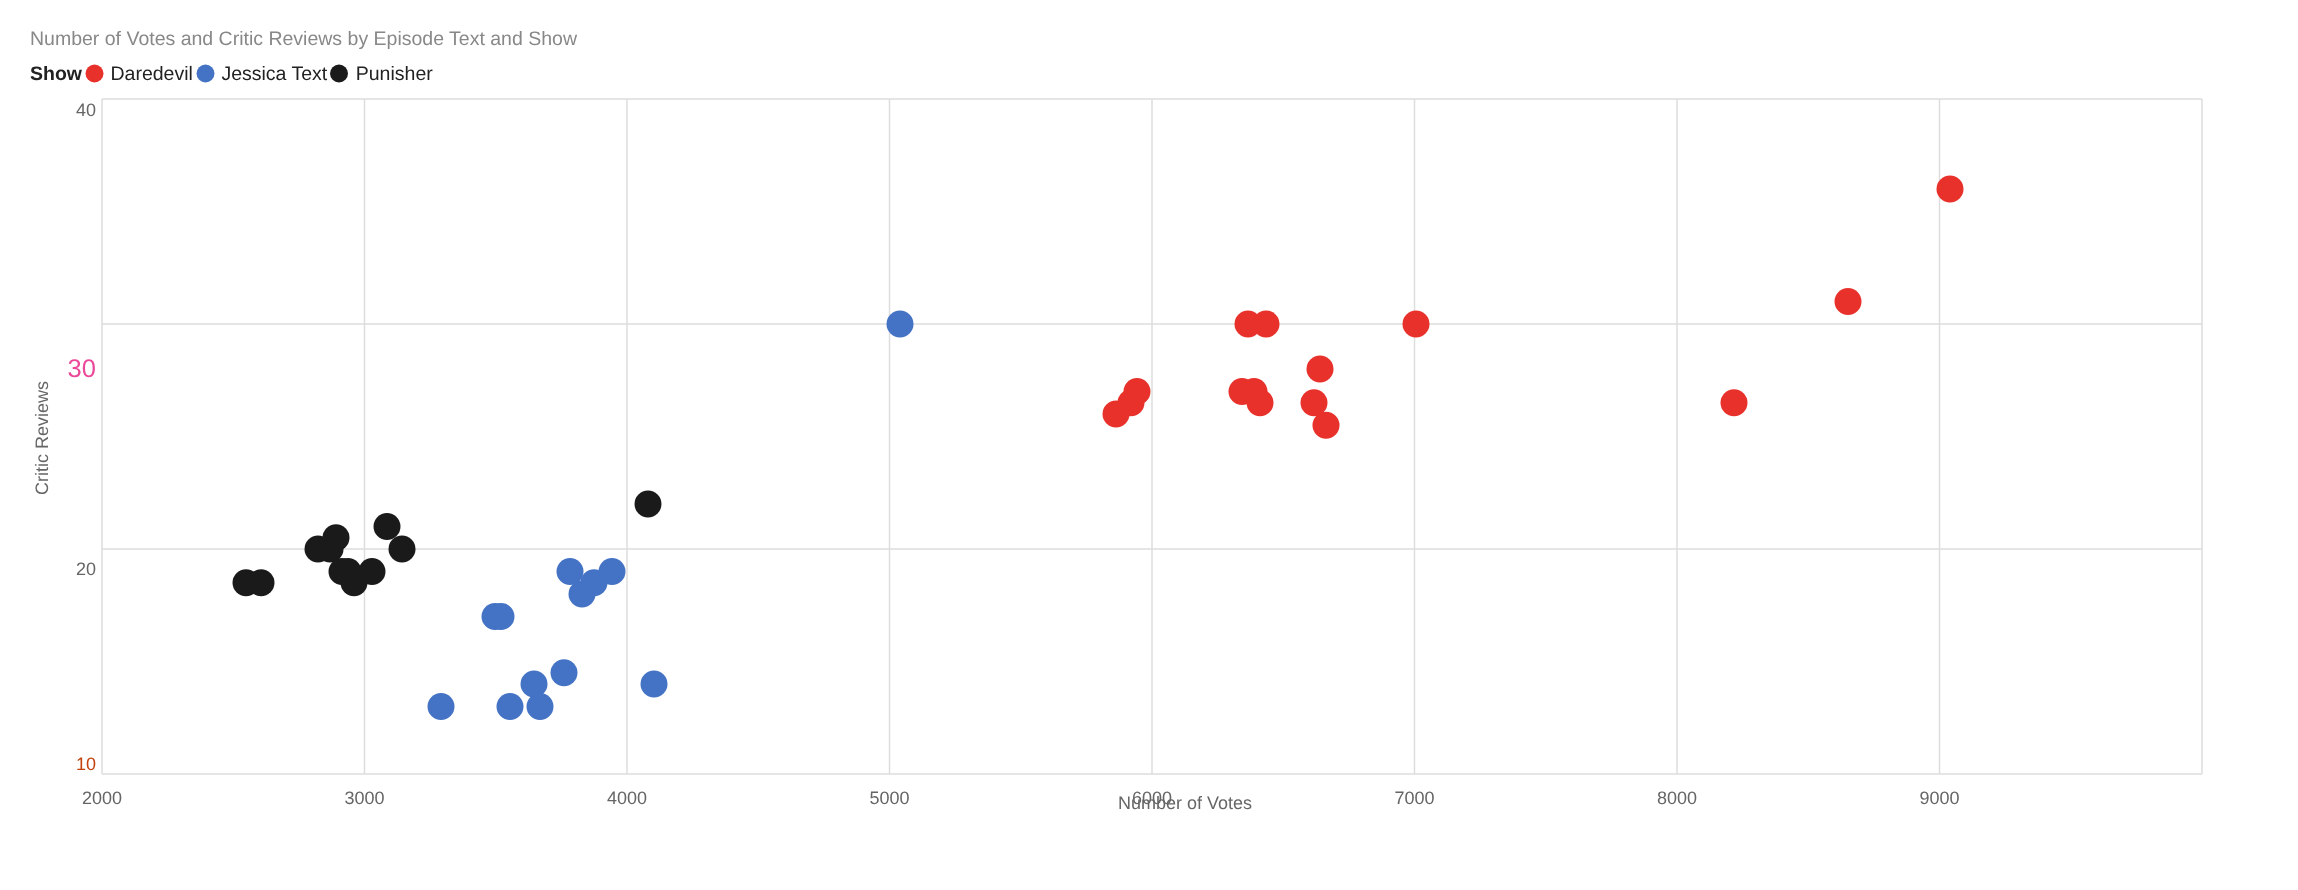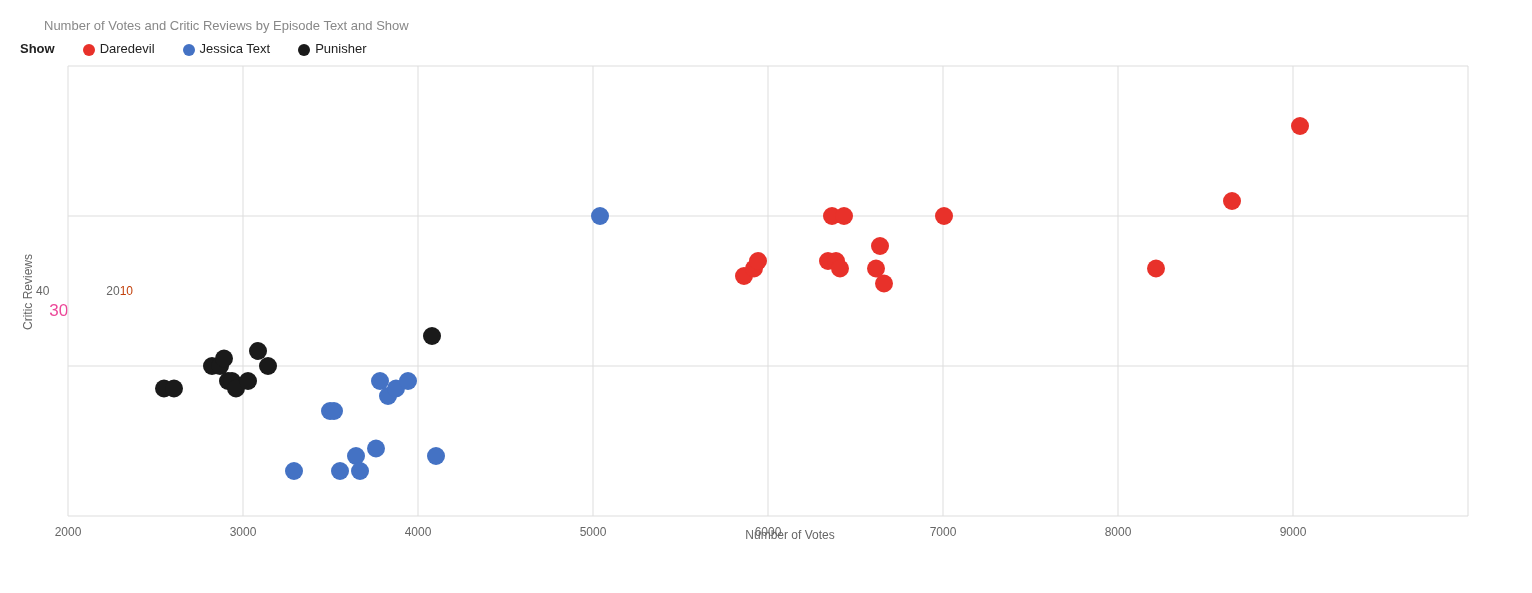--- a/index.html
+++ b/index.html
@@ -14,37 +14,36 @@
       width: 1532px;
       height: 593px;
       padding: 18px 20px 10px 20px;
       position: relative;
     }
     .chart-title {
       font-size: 13px;
       color: #888;
       margin-bottom: 8px;
       font-weight: 400;
-      margin-left: 24px;
     }
     .legend {
       display: flex;
       align-items: center;
-      gap: 28px;
+      gap: 2px;
       margin-bottom: 10px;
       font-size: 13px;
     }
     .legend-label {
       font-weight: 700;
       font-size: 13px;
       color: #222;
     }
     .legend-item {
       display: flex;
-      align-items: flex-end;
+      align-items: center;
       gap: 5px;
       color: #222;
       font-size: 13px;
     }
     .legend-dot {
       width: 12px;
       height: 12px;
       border-radius: 50%;
       display: inline-block;
     }
@@ -69,21 +68,21 @@
       <span>Punisher</span>
     </div>
   </div>
 
   <div style="display:flex; flex-direction:row; align-items:flex-start;">
 
     <div style="position:relative; width:16px; height:450px; display:flex; align-items:center; justify-content:center;">
       <span style="transform:rotate(-90deg); white-space:nowrap; font-size:12px; color:#666; display:block; transform-origin:center center; width:120px; text-align:center; position:absolute; left:-52px; top:50%; margin-top:-6px;">Critic Reviews</span>
     </div>
 
-    <div style="width:32px; height:450px; position:relative; display:flex; flex-direction:row; justify-content:space-between; align-items:center; padding-bottom:0; padding-right:4px; margin-top:0;">
+    <div style="width:32px; height:450px; position:relative; display:flex; flex-direction:column; justify-content:space-between; align-items:flex-end; padding-bottom:0; padding-right:4px; margin-top:0;">
       <span style="font-size:12px;color:#666;">40</span>
       <span style="font-size:17px;color:#ec4899;margin-top:40px;">30</span>
       <span style="font-size:12px;color:#666;margin-left:38px;">20</span>
       <span style="font-size:12px;color:#c2410c;">10</span>
     </div>
 
     <div style="flex:1; position:relative;">
       <svg id="chart-svg" width="1420" height="460" style="display:block; overflow:visible;">
 
         <line x1="0" y1="0" x2="1400" y2="0" stroke="#ddd" stroke-width="1"></line>

